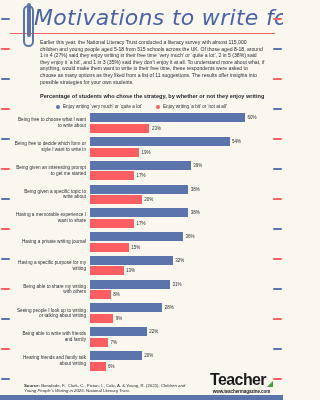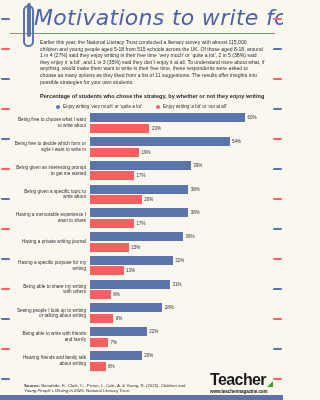--- a/index.html
+++ b/index.html
@@ -71,21 +71,21 @@
   .bar.red{background:#FC5E62;}
   .bar-val{font-size:4.5px;color:#2A2E33;margin-left:2.5px;white-space:nowrap;}
 
   
   .footer{position:absolute;left:0;right:0;bottom:0;height:36px;}
   .footer-inner{display:flex;align-items:flex-end;justify-content:space-between;
     padding:0 10px 6px 24px;height:30px;}
   .source{font-size:4.3px;line-height:5.6px;color:#2A2E33;max-width:165px;}
   .source b{font-weight:bold;}
   .source .ital{font-style:italic;}
-  .brand{text-align:left;}
+  .brand{text-align:center;}
   .brand-name{font-size:16px;font-weight:bold;letter-spacing:-.6px;color:#1A1A1A;line-height:16px;
     display:flex;align-items:flex-end;justify-content:flex-end;}
   .leaf{display:inline-block;width:6px;height:6px;margin-left:1px;margin-bottom:1px;
     background:#39A935;clip-path:polygon(0 100%,100% 0,100% 100%);}
   .brand-url{font-size:4.6px;font-weight:bold;color:#1A1A1A;letter-spacing:-.1px;margin-top:1px;}
   .footer-bar{position:absolute;left:0;right:0;bottom:0;height:5px;background:#5B74AC;}
 </style>
 </head>
 <body>
 

